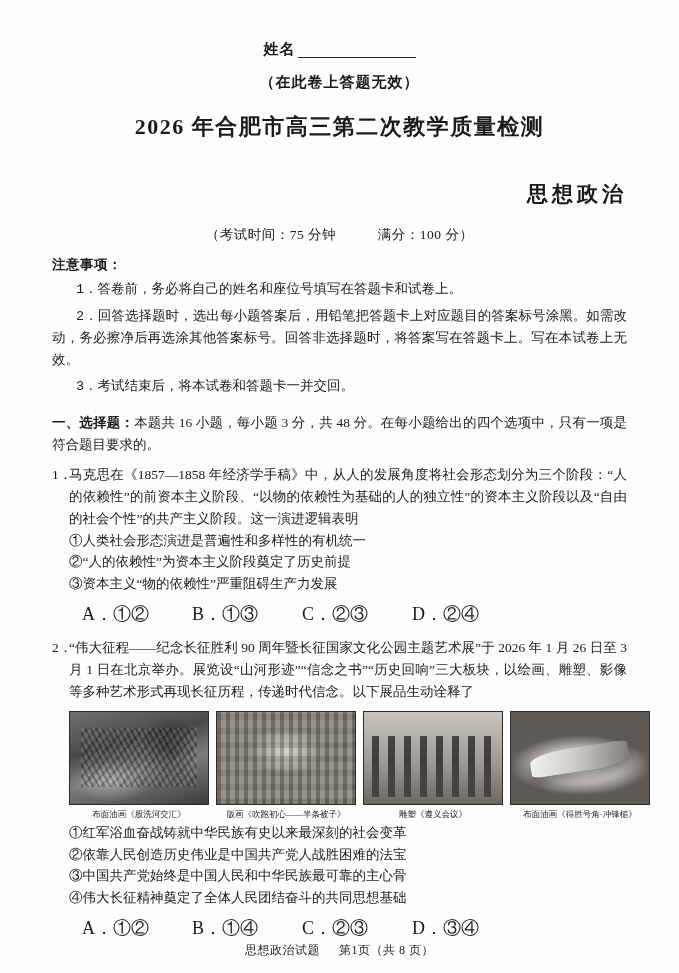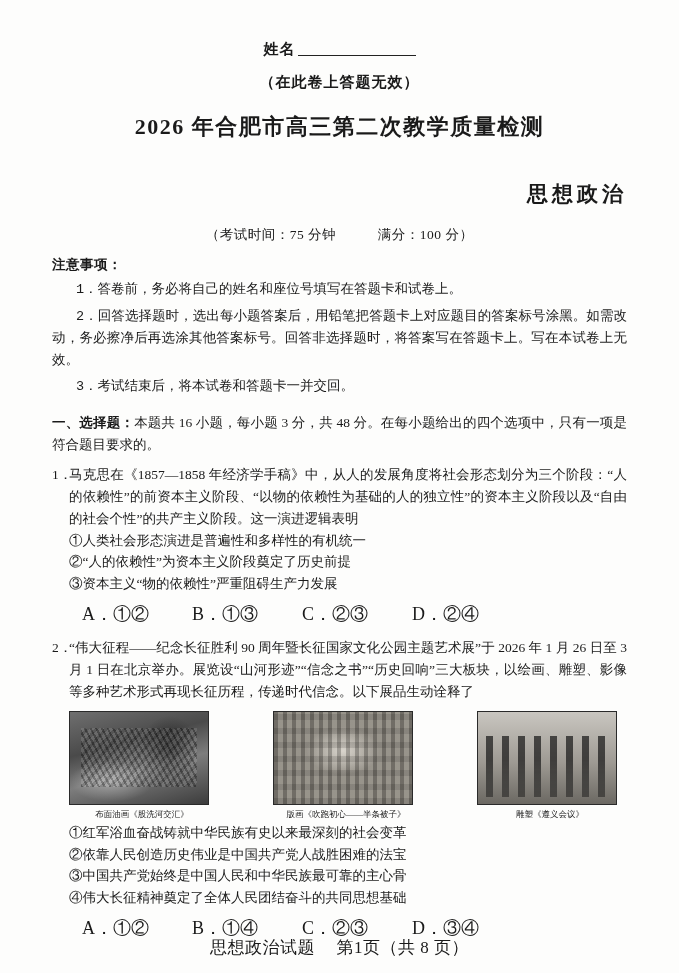--- a/index.html
+++ b/index.html
@@ -23,21 +23,21 @@
     display: flex;
     justify-content: center;
     align-items: flex-end;
     gap: 18px;
     font-size: 15px;
     font-weight: bold;
     letter-spacing: 1px;
   }
   .fill-item {
     display: flex;
-    align-items: flex-start;
+    align-items: center;
   }
   .fill-label {
     white-space: nowrap;
   }
   .fill-line {
     display: inline-block;
     width: 118px;
     border-bottom: 1px solid #222;
     height: 15px;
     margin-left: 2px;
@@ -149,21 +149,21 @@
     margin-top: 3px;
     white-space: nowrap;
     letter-spacing: 0px;
   }
   .footer {
     position: absolute;
     left: 0;
     right: 0;
     bottom: 14px;
     text-align: center;
-    font-size: 17px;
+    font-size: 12px;
     letter-spacing: 0.5px;
   }
   .footer .gap { display: inline-block; width: 12px; }
 
   
   .art1 {
     background:
       radial-gradient(ellipse 60px 30px at 30% 75%, rgba(255,255,255,0.35), transparent 70%),
       radial-gradient(ellipse 40px 46px at 72% 40%, rgba(20,20,20,0.55), transparent 72%),
       linear-gradient(165deg, #6f6f6f 0%, #4a4a4a 35%, #7d7d7d 60%, #3c3c3c 100%);
@@ -287,20 +287,24 @@
         <div class="fig-cap">布面油画《股洗河交汇》</div>
       </div>
       <div class="figure">
         <div class="fig-img art2"></div>
         <div class="fig-cap">版画《吹跑初心——半条被子》</div>
       </div>
       <div class="figure">
         <div class="fig-img art3"></div>
         <div class="fig-cap">雕塑《遵义会议》</div>
       </div>
+      <div class="figure">
+        <div class="fig-img art4"></div>
+        <div class="fig-cap">布面油画《得胜号角·冲锋槌》</div>
+      </div>
     </div>
 
     <div class="opt-line">①红军浴血奋战铸就中华民族有史以来最深刻的社会变革</div>
     <div class="opt-line">②依靠人民创造历史伟业是中国共产党人战胜困难的法宝</div>
     <div class="opt-line">③中国共产党始终是中国人民和中华民族最可靠的主心骨</div>
     <div class="opt-line">④伟大长征精神奠定了全体人民团结奋斗的共同思想基础</div>
     <div class="choices">
       <span>A．①②</span>
       <span>B．①④</span>
       <span>C．②③</span>

